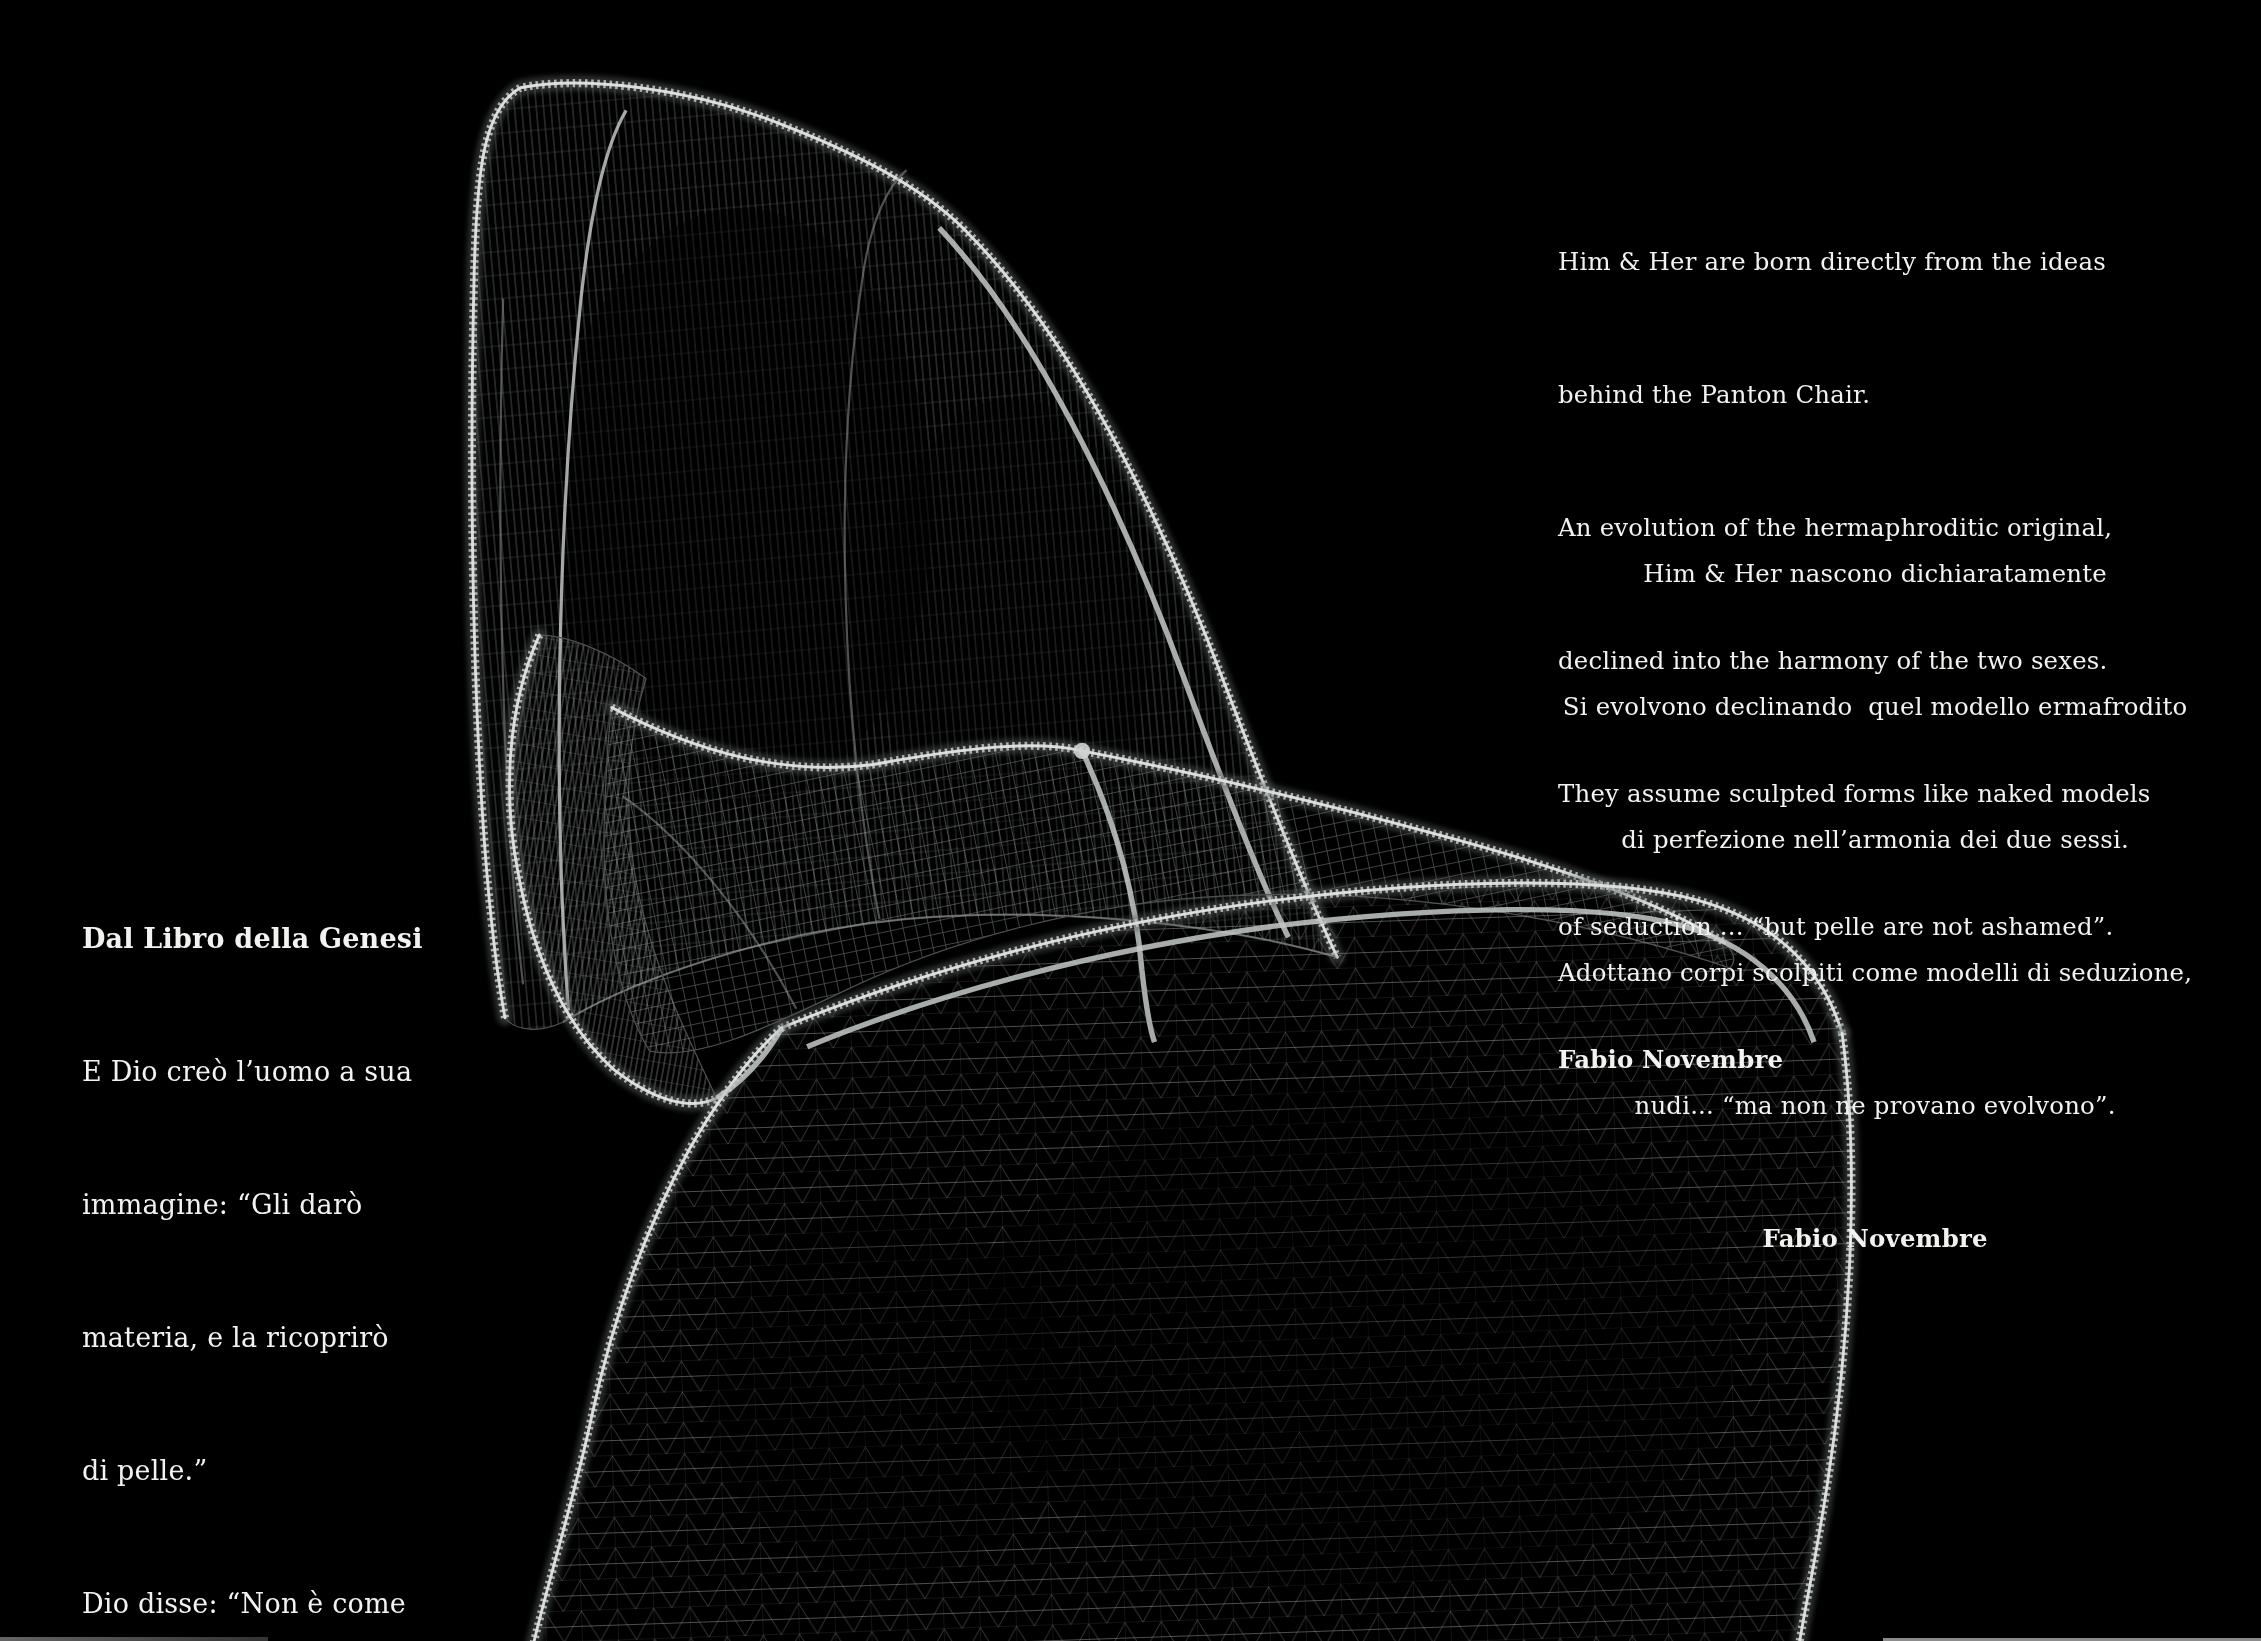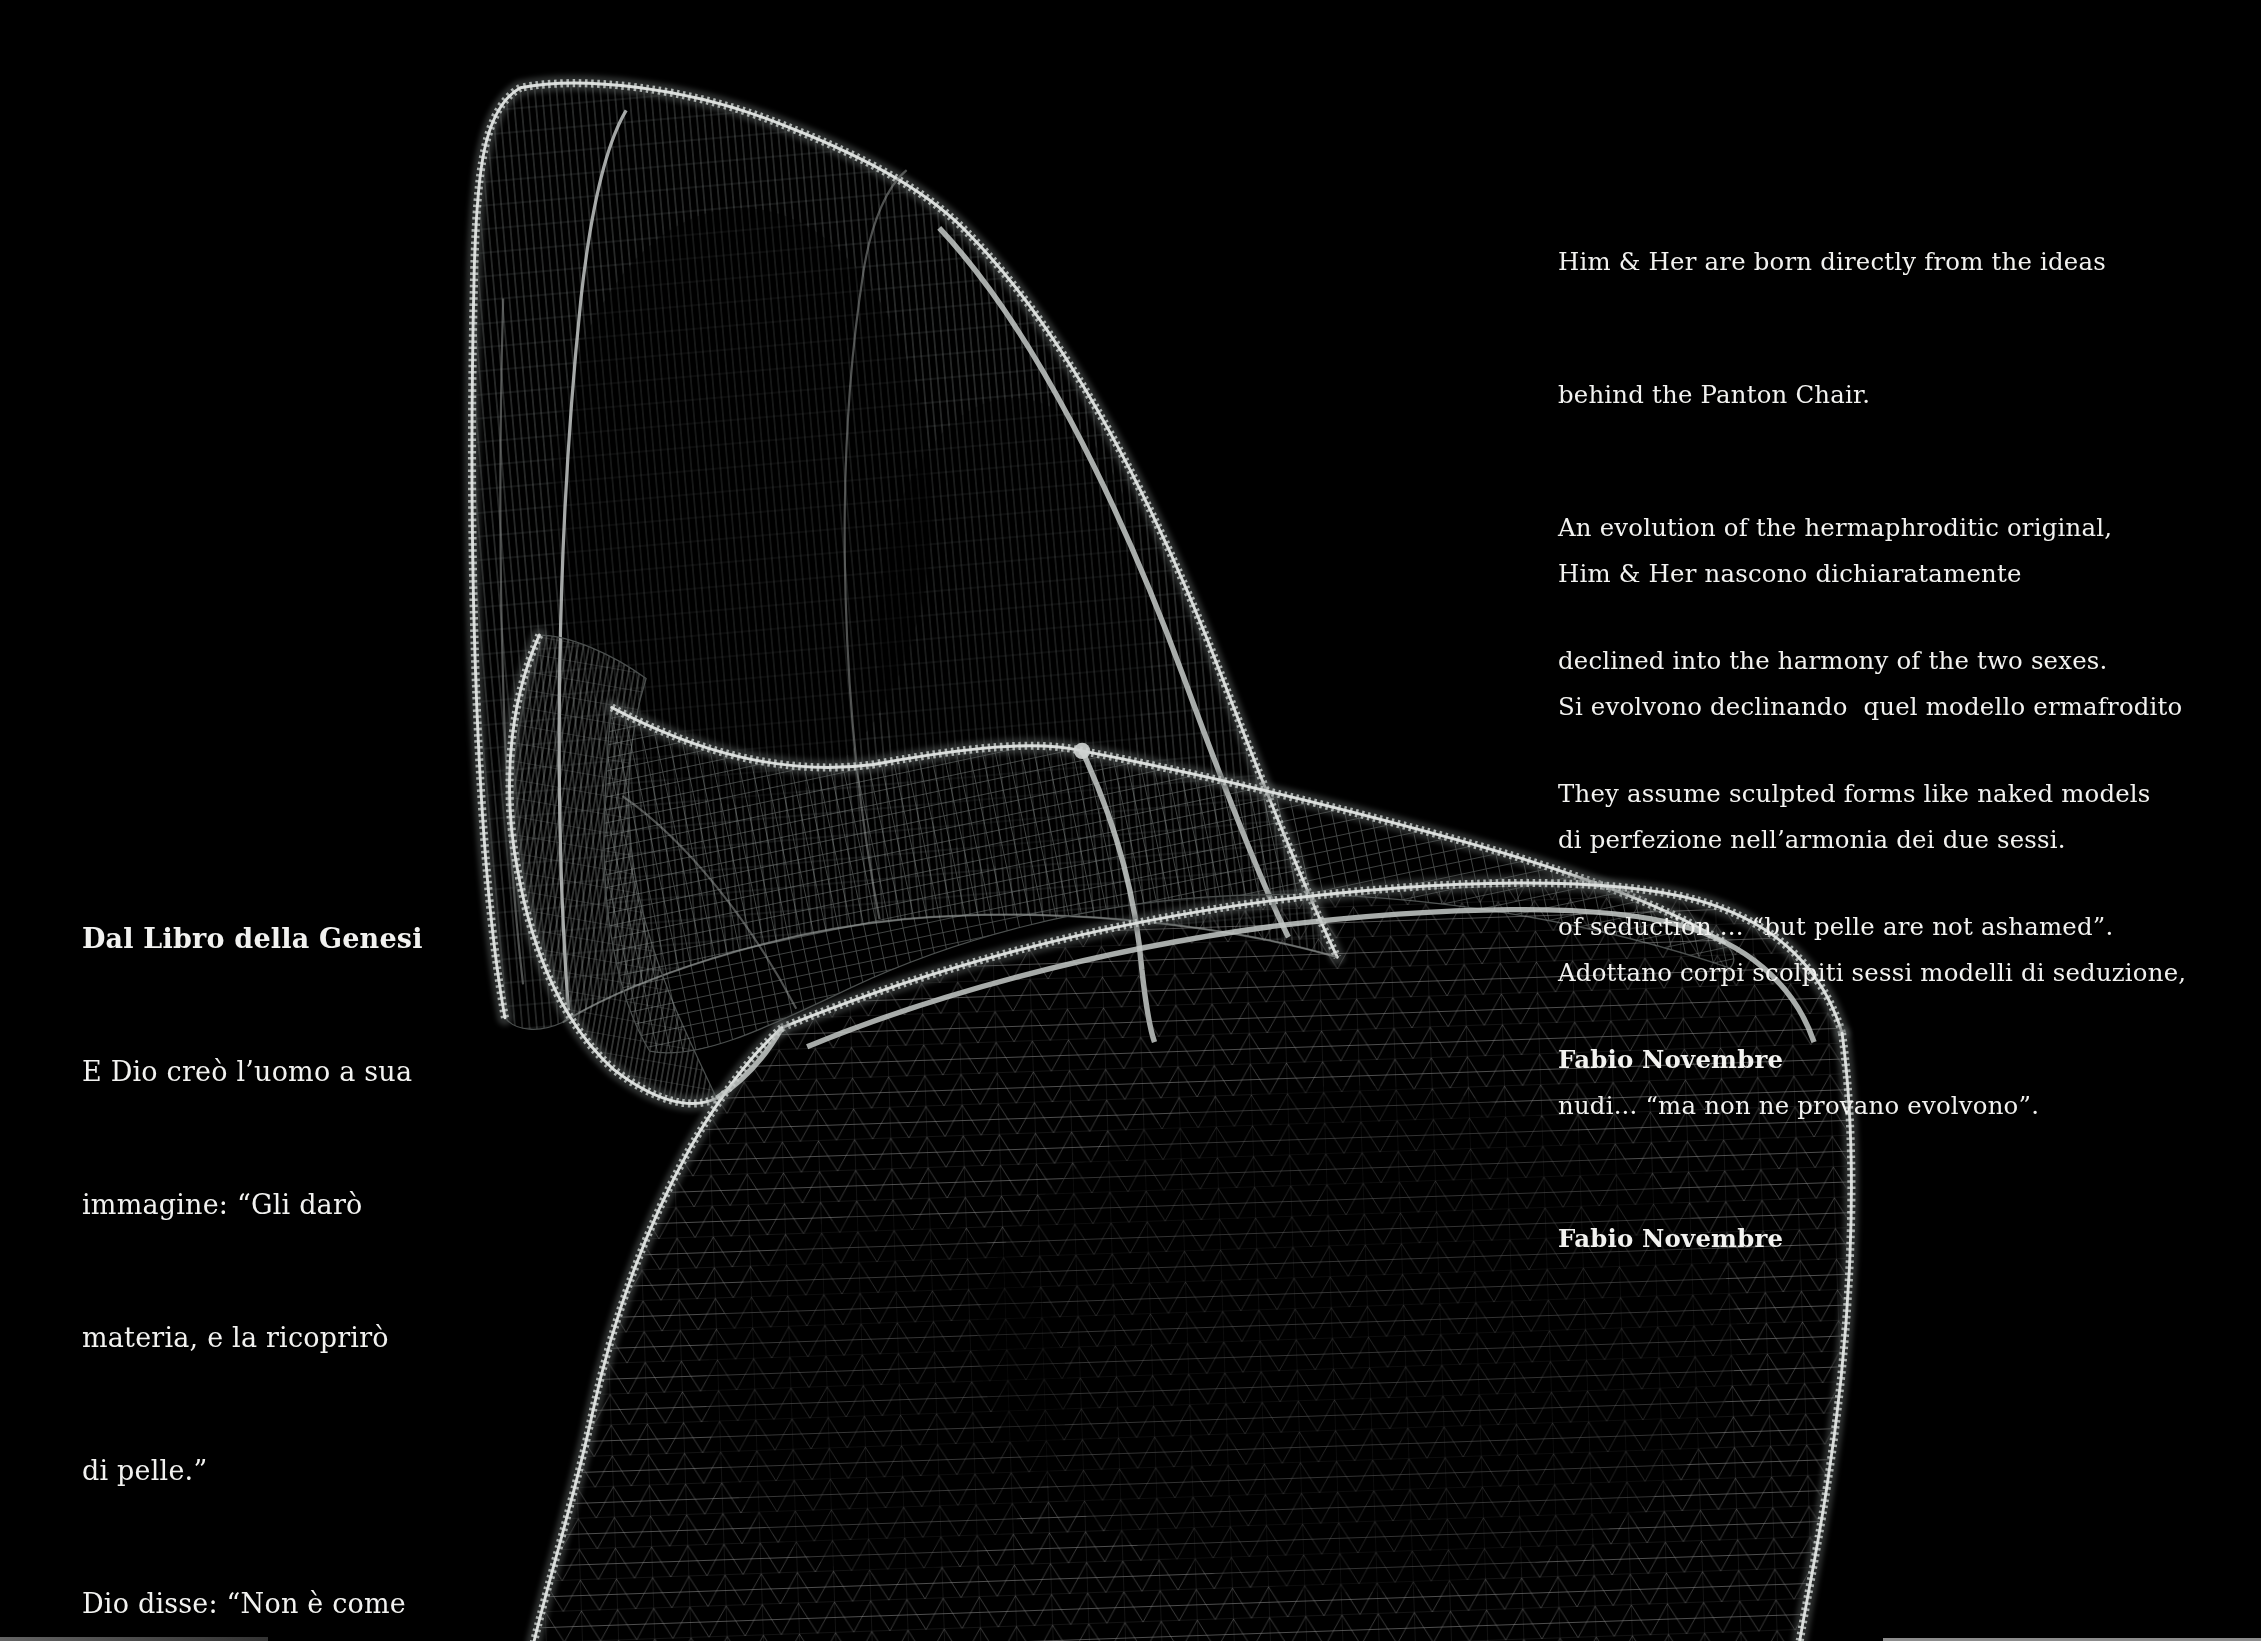--- a/index.html
+++ b/index.html
@@ -37,21 +37,21 @@
   .rib  { fill:none; stroke:var(--wire-bright); stroke-width:9; stroke-dasharray:2.8 4; opacity:.92; }
   .core { fill:none; stroke:var(--wire-core); stroke-width:3.2; stroke-linecap:round; opacity:.95; }
   .rail2{ fill:none; stroke:#c4c9c7; stroke-width:6; opacity:.85; }
   .seam { fill:none; stroke:#cccfce; stroke-width:3.6; opacity:.8; }
   .seamDim { fill:none; stroke:#8f9392; stroke-width:2.4; opacity:.55; }
   
   .textblock { position:absolute; white-space:pre-wrap; }
   .textblock p { margin:8px; }
   .quote-en, .quote-it { left:1550px; font-size:24.4px; line-height:39px; letter-spacing:0.2px; }
   .quote-en { top:156px; }
-  .quote-it { top:468px; }
+  .quote-it { top:468px;text-align:center; }
   .genesis  { left:74px; top:833px; font-size:27px; line-height:39px; letter-spacing:0.2px; }
   .bold { font-weight:bold; }
   
   .strip-l {
     position:absolute; left:0; bottom:0; width:268px; height:5.4px;
     background:linear-gradient(to right, var(--strip-left-a), var(--strip-left-b));
   }
   .strip-r {
     position:absolute; left:1883px; bottom:0; width:378px; height:4.5px;
     background:var(--strip-right);
@@ -154,21 +154,21 @@
   <p>declined into the harmony of the two sexes.</p>
   <p>They assume sculpted forms like naked models</p>
   <p>of seduction ... “but pelle are not ashamed”.</p>
   <p class="bold">Fabio Novembre</p>
 </section>
 
 <section class="textblock quote-it">
   <p>Him &amp; Her nascono dichiaratamente</p>
   <p>Si evolvono declinando  quel modello ermafrodito</p>
   <p>di perfezione nell’armonia dei due sessi.</p>
-  <p>Adottano corpi scolpiti sessi modelli di seduzione,</p>
+  <p>Adottano corpi scolpiti come modelli di seduzione,</p>
   <p>nudi... “ma non ne provano evolvono”.</p>
   <p class="bold">Fabio Novembre</p>
 </section>
 
 <section class="textblock genesis">
   <p class="bold">Dal Libro della Genesi</p>
   <p>E Dio creò l’uomo a sua</p>
   <p>immagine: “Gli darò</p>
   <p>materia, e la ricoprirò</p>
   <p>di pelle.”</p>

